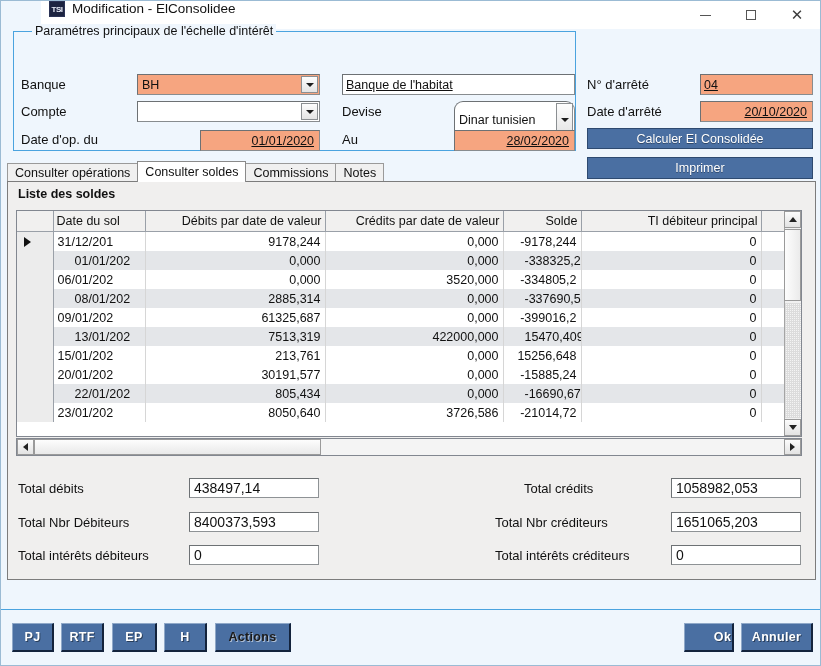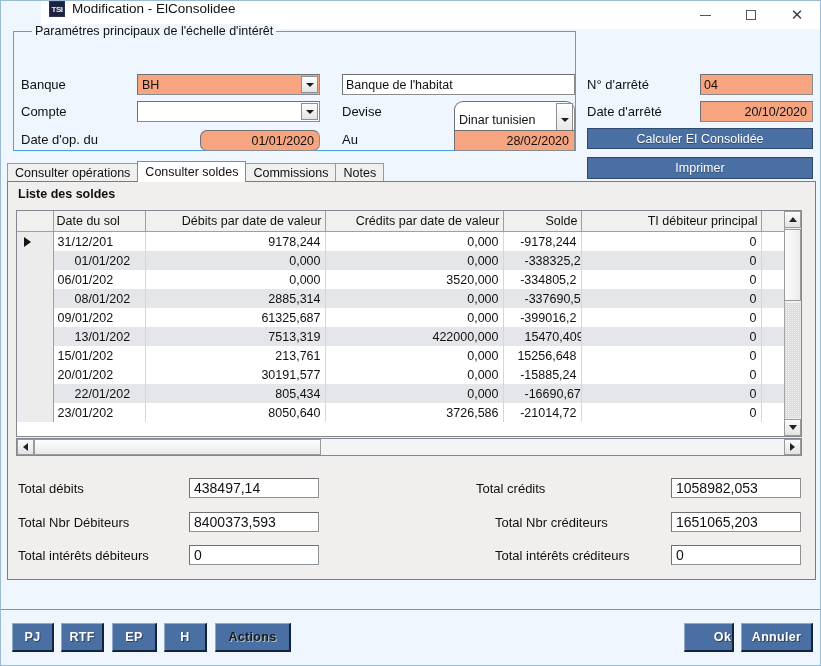--- a/index.html
+++ b/index.html
@@ -110,20 +110,21 @@
     font-size: 12.5px;
     font-family: "Liberation Sans", sans-serif;
     color: #111;
     border: 1px solid #888c8f;
     border-top-color: #6d7174;
     border-left-color: #6d7174;
     background: #ffffff;
     display: flex;
     align-items: center;
     padding: 0 3px;
+    text-decoration: underline;
   }
   .field.orange { background: #f6a580; }
   .field.right { justify-content: flex-end; padding-right: 5px; }
   .combo {
     position: absolute;
     box-sizing: border-box;
     border: 1px solid #888c8f;
     border-top-color: #6d7174;
     border-left-color: #6d7174;
     background: #ffffff;
@@ -449,21 +450,21 @@
 
     <div class="lbl" style="left:341px; top:75px;text-align:right;">Devise</div>
     <div class="combo" style="left:453px; top:72px; width:121px; height:38px;border-radius:9px;">
       <span class="cval">Dinar tunisien</span>
       <span class="carrow">
           <i></i>
         </span>
     </div>
 
     <div class="lbl" style="left:20px; top:103px;">Date d'op. du</div>
-    <div class="field orange right" style="left:199px; top:101px; width:120px; height:21px;border-radius:7px;">01/01/2020</div>
+    <div class="field orange right" style="left:199px; top:101px; width:120px; height:21px;">01/01/2020</div>
 
     <div class="lbl" style="left:341px; top:103px;">Au</div>
     <div class="field orange right" style="left:453px; top:101px; width:121px; height:21px;">28/02/2020</div>
 
     <div class="lbl" style="left:586px; top:48px;">N° d'arrêté</div>
     <div class="field orange" style="left:699px; top:45px; width:113px; height:21px;">04</div>
 
     <div class="lbl" style="left:586px; top:75px;">Date d'arrêté</div>
     <div class="field orange right" style="left:699px; top:72px; width:113px; height:21px;">20/10/2020</div>
 
@@ -625,21 +626,21 @@
 
     <div class="tot-lbl" style="left:10px; top:299px;">Total débits</div>
     <div class="tot-field" style="left:181px; top:296px; width:130px;">438497,14</div>
 
     <div class="tot-lbl" style="left:10px; top:333px;">Total Nbr Débiteurs</div>
     <div class="tot-field" style="left:181px; top:330px; width:130px;">8400373,593</div>
 
     <div class="tot-lbl" style="left:10px; top:366px;">Total intérêts débiteurs</div>
     <div class="tot-field" style="left:181px; top:363px; width:130px;">0</div>
 
-    <div class="tot-lbl" style="left:468px; top:299px;">Total crédits</div>
+    <div class="tot-lbl" style="left:516px; top:299px;">Total crédits</div>
     <div class="tot-field" style="left:663px; top:296px; width:130px;">1058982,053</div>
 
     <div class="tot-lbl" style="left:487px; top:333px;">Total Nbr créditeurs</div>
     <div class="tot-field" style="left:663px; top:330px; width:130px;">1651065,203</div>
 
     <div class="tot-lbl" style="left:487px; top:366px;">Total intérêts créditeurs</div>
     <div class="tot-field" style="left:663px; top:363px; width:130px;">0</div>
   </div>
 
   <div id="btnbar">

